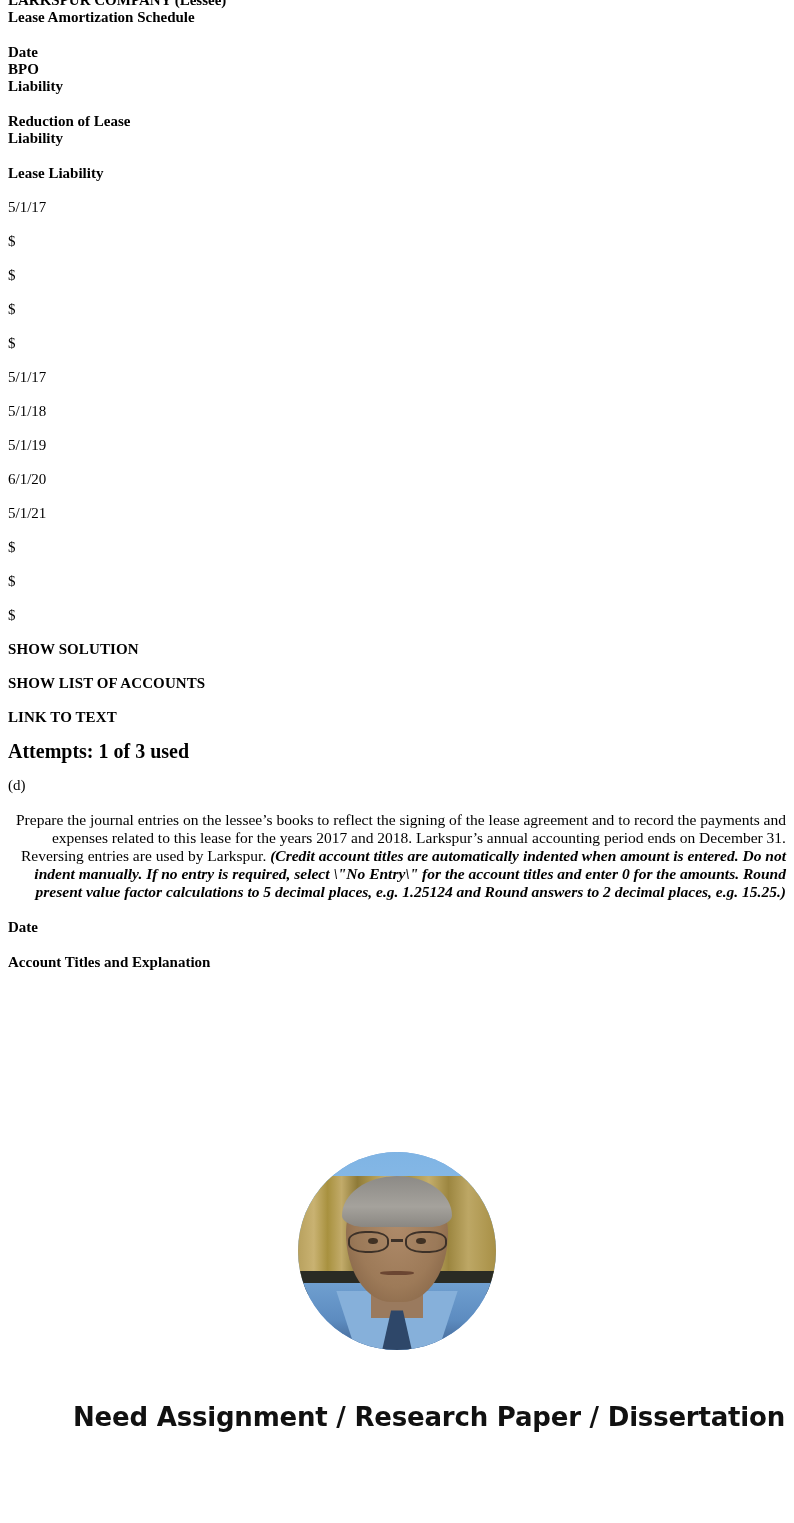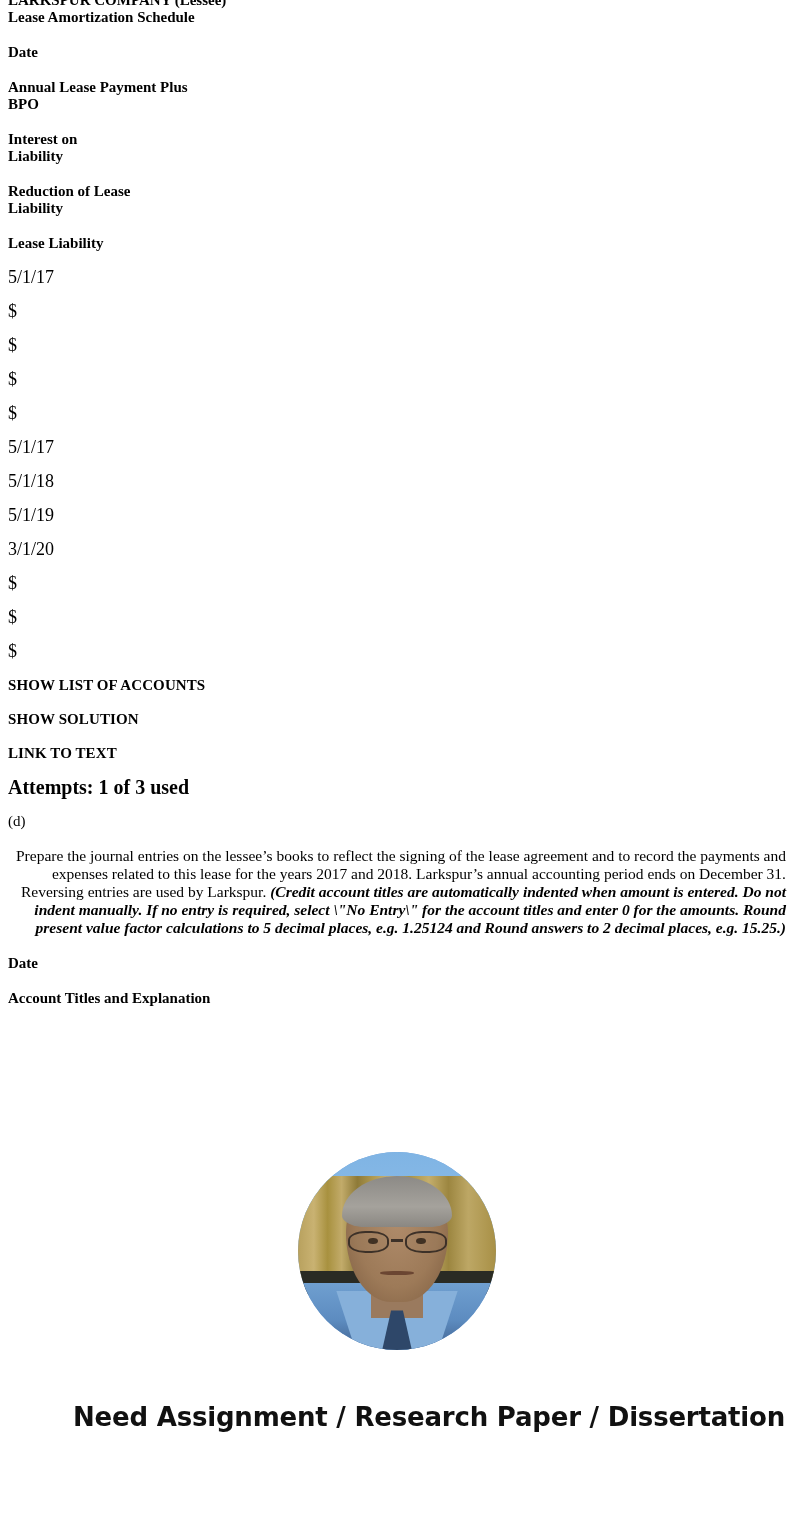--- a/index.html
+++ b/index.html
@@ -35,21 +35,21 @@
   }
 
   .col-hdr {
     font-weight: bold;
     font-size: 15px;
     line-height: 18px;
     margin: 17px 0 0 0;
   }
 
   .cell {
-    font-size: 18px;
+    font-size: 15px;
     line-height: 17px;
     font-weight: normal;
     margin: 17px 0 0 0;
   }
 
   .action {
     font-weight: bold;
     font-size: 15px;
     line-height: 17px;
     margin: 17px 0 0 0;
@@ -221,46 +221,45 @@
 <body>
 
 <div class="doc-clip">
   <div class="doc">
 
     <div class="hdr-block">LARKSPUR COMPANY (Lessee)</div>
     <div class="hdr-block">Lease Amortization Schedule</div>
 
     <div class="col-hdr">Date</div>
 
-    <div class="col-hdr">Annual Lease Payment Plus</div>
     <div class="hdr-block">BPO</div>
 
-    <div class="col-hdr">Interest on</div>
     <div class="hdr-block">Liability</div>
 
     <div class="col-hdr">Reduction of Lease</div>
     <div class="hdr-block">Liability</div>
 
     <div class="col-hdr">Lease Liability</div>
 
     <div class="cell">5/1/17</div>
     <div class="cell">$</div>
     <div class="cell">$</div>
     <div class="cell">$</div>
     <div class="cell">$</div>
     <div class="cell">5/1/17</div>
     <div class="cell">5/1/18</div>
     <div class="cell">5/1/19</div>
-    <div class="cell">3/1/20</div>
-    <div class="cell">$</div>
-    <div class="cell">$</div>
-    <div class="cell">$</div>
-
+    <div class="cell">6/1/20</div>
+    <div class="cell">5/1/21</div>
+    <div class="cell">$</div>
+    <div class="cell">$</div>
+    <div class="cell">$</div>
+
+    <div class="action">SHOW SOLUTION</div>
     <div class="action">SHOW LIST OF ACCOUNTS</div>
-    <div class="action">SHOW SOLUTION</div>
     <div class="action">LINK TO TEXT</div>
 
     <div class="attempts">Attempts: 1 of 3 used</div>
 
     <div class="part-label">(d)</div>
 
     <p class="instructions"><span>Prepare the journal entries on the lessee’s books to reflect the signing of the lease agreement and to record the payments and expenses related to this lease for the years 2017 and 2018. Larkspur’s annual accounting period ends on December 31. Reversing entries are used by Larkspur. </span><span class="em">(Credit account titles are automatically indented when amount is entered. Do not indent manually. If no entry is required, select \"No Entry\" for the account titles and enter 0 for the amounts. Round present value factor calculations to 5 decimal places, e.g. 1.25124 and Round answers to 2 decimal places, e.g. 15.25.)</span></p>
 
     <div class="tbl-hdr">Date</div>
     <div class="tbl-hdr">Account Titles and Explanation</div>

